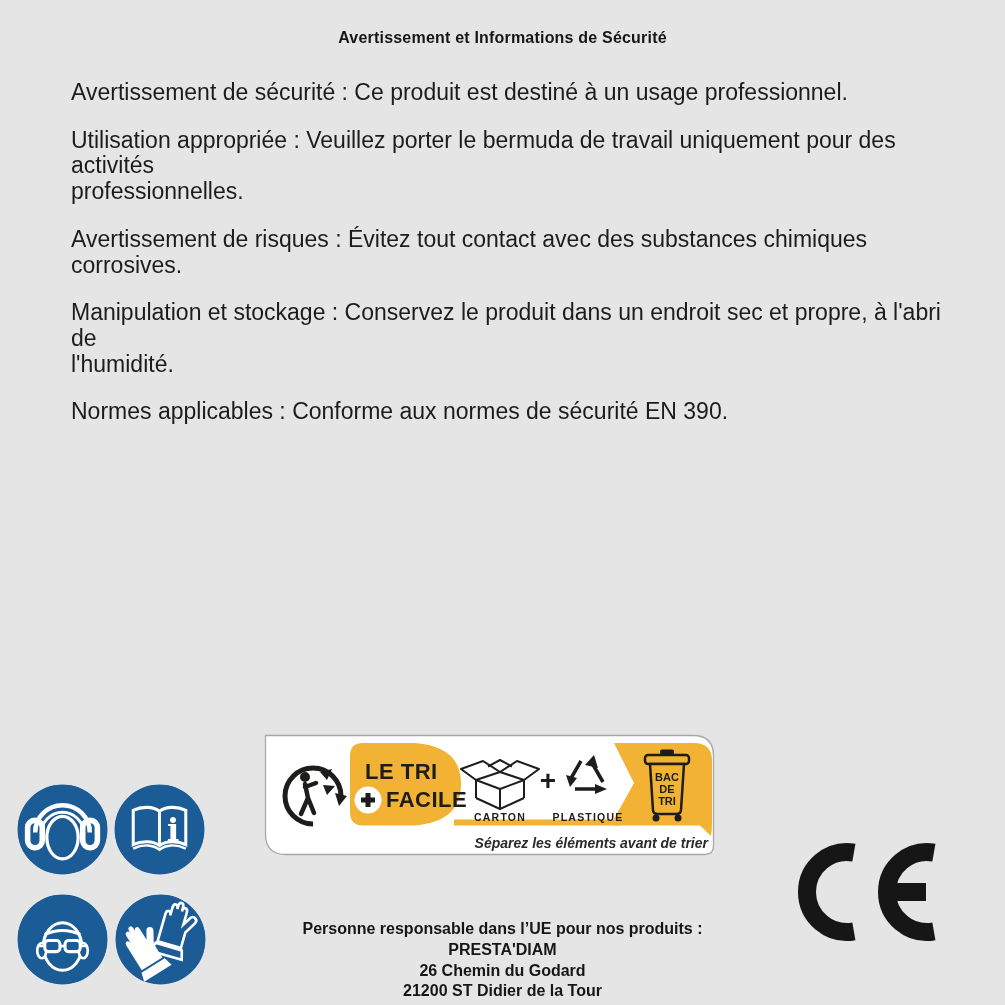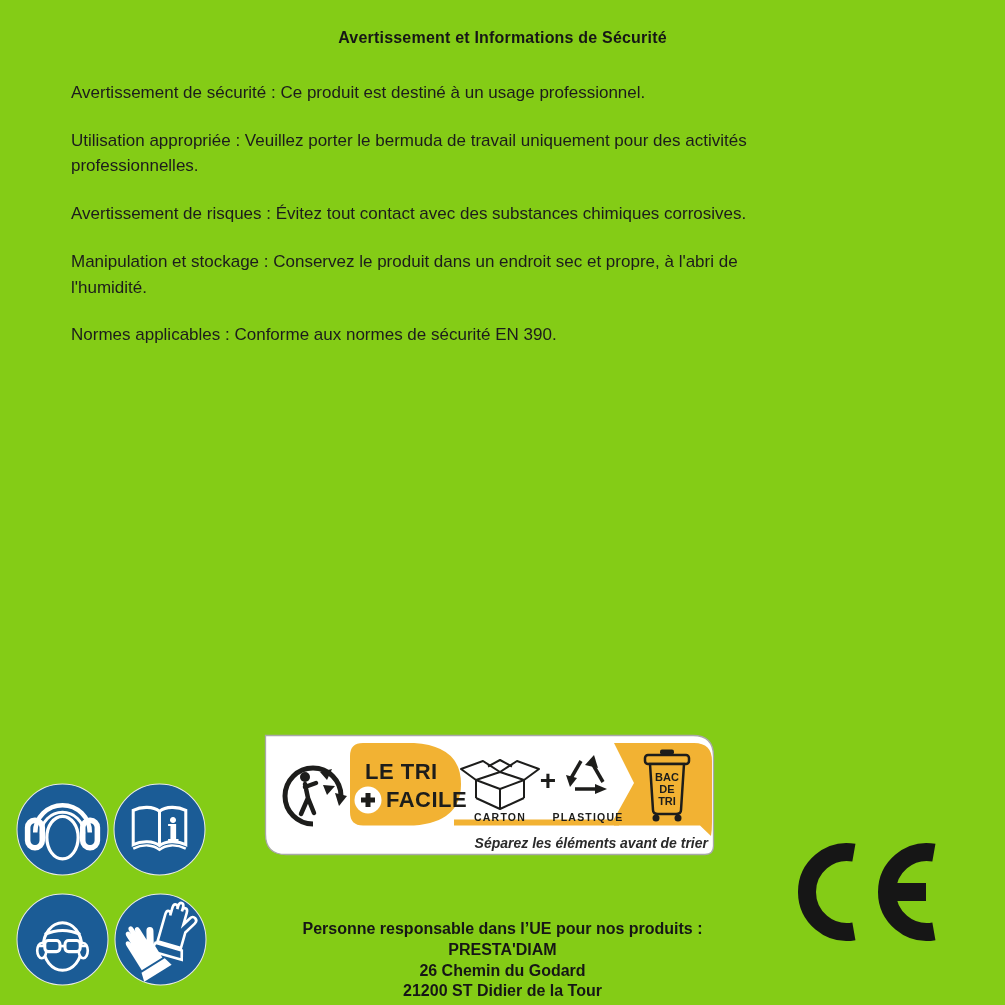--- a/index.html
+++ b/index.html
@@ -1,26 +1,26 @@
 <!DOCTYPE html>
 <html><head>
 <meta charset="utf-8">
 <style>
   html,body{margin:0;padding:0;background:#fff;}
   .page{
-    position:relative;width:1005px;height:1005px;background:#84cc16;overflow:hidden;
+    position:relative;width:1005px;height:1005px;background:#e5e5e5;overflow:hidden;
     font-family:"Liberation Sans", sans-serif;color:#1c1c1c;
   }
   .title{
     position:absolute;top:29px;left:0;right:0;margin:0;
     text-align:center;font-size:16px;font-weight:bold;letter-spacing:.2px;color:#161616;
   }
   .content{
     position:absolute;top:80px;left:71px;width:888px;
-    font-size:17px;line-height:25.7px;
+    font-size:23px;line-height:25.7px;
   }
   .content p{margin:0 0 22px 0;white-space:pre-line;}
   .picto{position:absolute;width:93px;height:93px;}
   .fr-label{
     position:absolute;left:266px;top:745px;
     font-size:15px;font-weight:bold;color:#161616;
   }
   .tri-label{position:absolute;left:264px;top:734px;}
   .responsible{
     position:absolute;top:871px;left:0;right:0;

